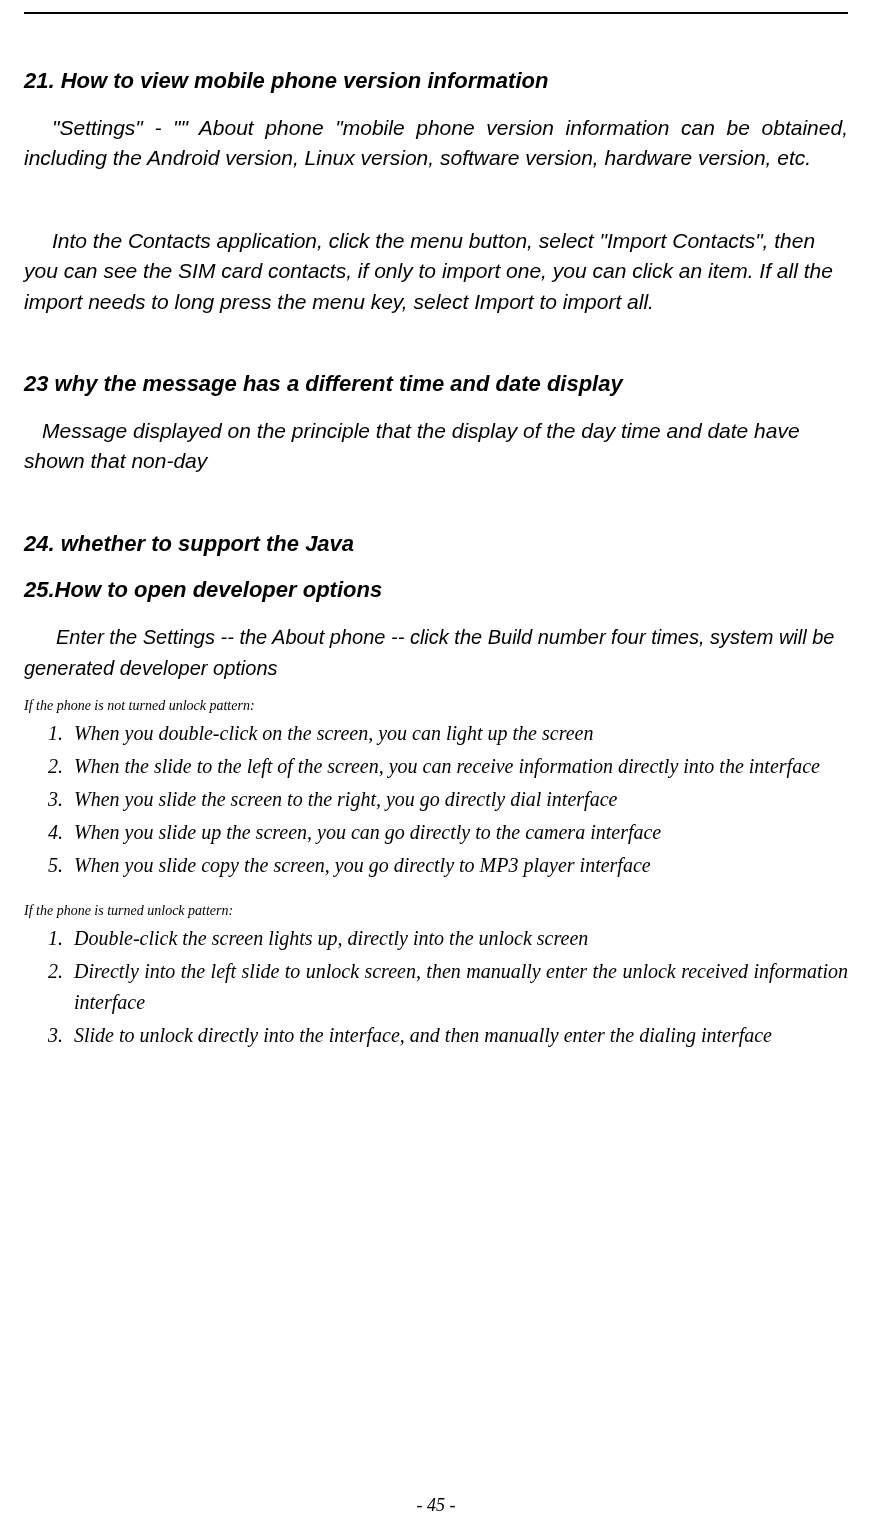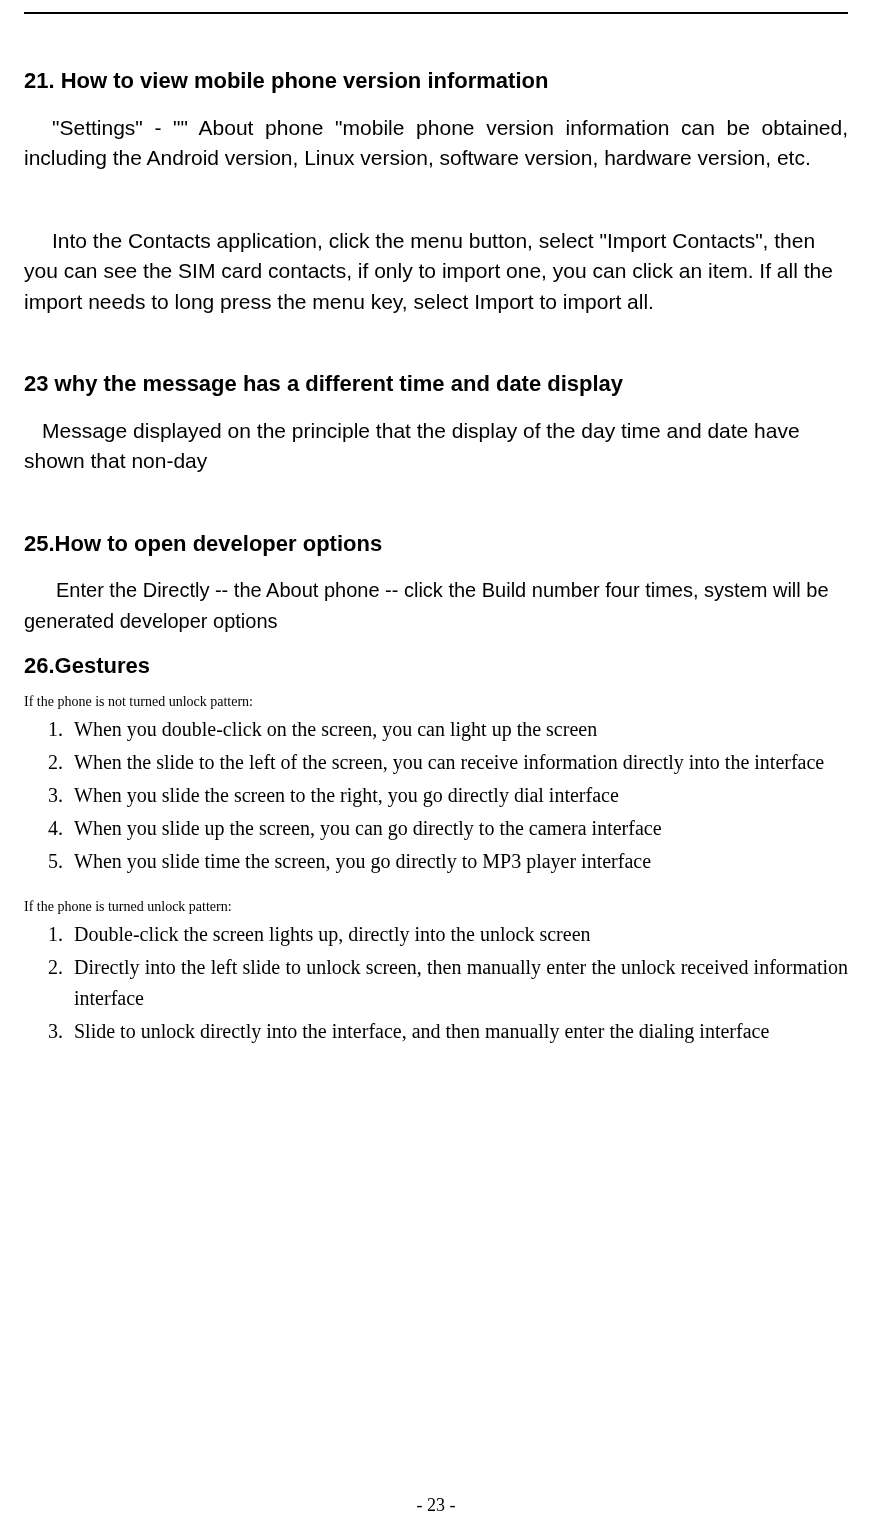--- a/index.html
+++ b/index.html
@@ -8,20 +8,21 @@
     padding: 0;
     font-family: Arial, Helvetica, sans-serif;
     color: #000;
     background: #fff;
   }
   .page {
     width: 872px;
     min-height: 1530px;
     padding: 12px 24px 40px 24px;
     position: relative;
+    font-style: italic;
   }
   .top-rule {
     border-top: 2px solid #000;
     margin-bottom: 52px;
   }
   h2.section-heading {
     font-size: 22px;
     font-weight: bold;
     margin: 0 0 16px 0;
     line-height: 1.4;
@@ -82,36 +83,36 @@
   <div class="top-rule"></div>
 
   <h2 class="section-heading">21. How to view mobile phone version information</h2>
   <p class="body-text justify"><span class="indent"></span><span>"Settings" - "" About phone "mobile phone version information can be obtained, including the Android version, Linux version, software version, hardware version, etc.</span></p>
 
   <p class="body-text"><span class="indent"></span><span>Into the Contacts application, click the menu button, select "Import Contacts", then you can see the SIM card contacts, if only to import one, you can click an item. If all the import needs to long press the menu key, select Import to import all.</span></p>
 
   <h2 class="section-heading">23 why the message has a different time and date display</h2>
   <p class="body-text"><span class="indent" style="width:18px"></span><span>Message displayed on the principle that the display of the day time and date have shown that non-day</span></p>
 
+  <h2 class="section-heading">24.   whether to support the Java</h2>
 
   <h2 class="section-heading">25.How to open developer options</h2>
-  <p class="body-text-sm" style="margin-bottom:14px"><span class="indent"></span><span>Enter the Directly -- the About phone -- click the Build number four times, system will be generated developer options</span></p>
+  <p class="body-text-sm" style="margin-bottom:14px"><span class="indent"></span><span>Enter the Settings -- the About phone -- click the Build number four times, system will be generated developer options</span></p>
 
-  <h2 class="section-heading" style="margin-bottom:12px">26.Gestures</h2>
 
   <p class="list-intro">If the phone is not turned unlock pattern:</p>
   <ol class="gesture-list">
     <li>When you double-click on the screen, you can light up the screen</li>
     <li>When the slide to the left of the screen, you can receive information directly into the interface</li>
     <li>When you slide the screen to the right, you go directly dial interface</li>
     <li>When you slide up the screen, you can go directly to the camera interface</li>
-    <li>When you slide time the screen, you go directly to MP3 player interface</li>
+    <li>When you slide copy the screen, you go directly to MP3 player interface</li>
   </ol>
 
   <p class="list-intro">If the phone is turned unlock pattern:</p>
   <ol class="gesture-list" style="margin-bottom:0">
     <li>Double-click the screen lights up, directly into the unlock screen</li>
     <li>Directly into the left slide to unlock screen, then manually enter the unlock received information interface</li>
     <li>Slide to unlock directly into the interface, and then manually enter the dialing interface</li>
   </ol>
 
-  <div class="page-number">- 23 -</div>
+  <div class="page-number">- 45 -</div>
 </div>
 
 </body></html>

